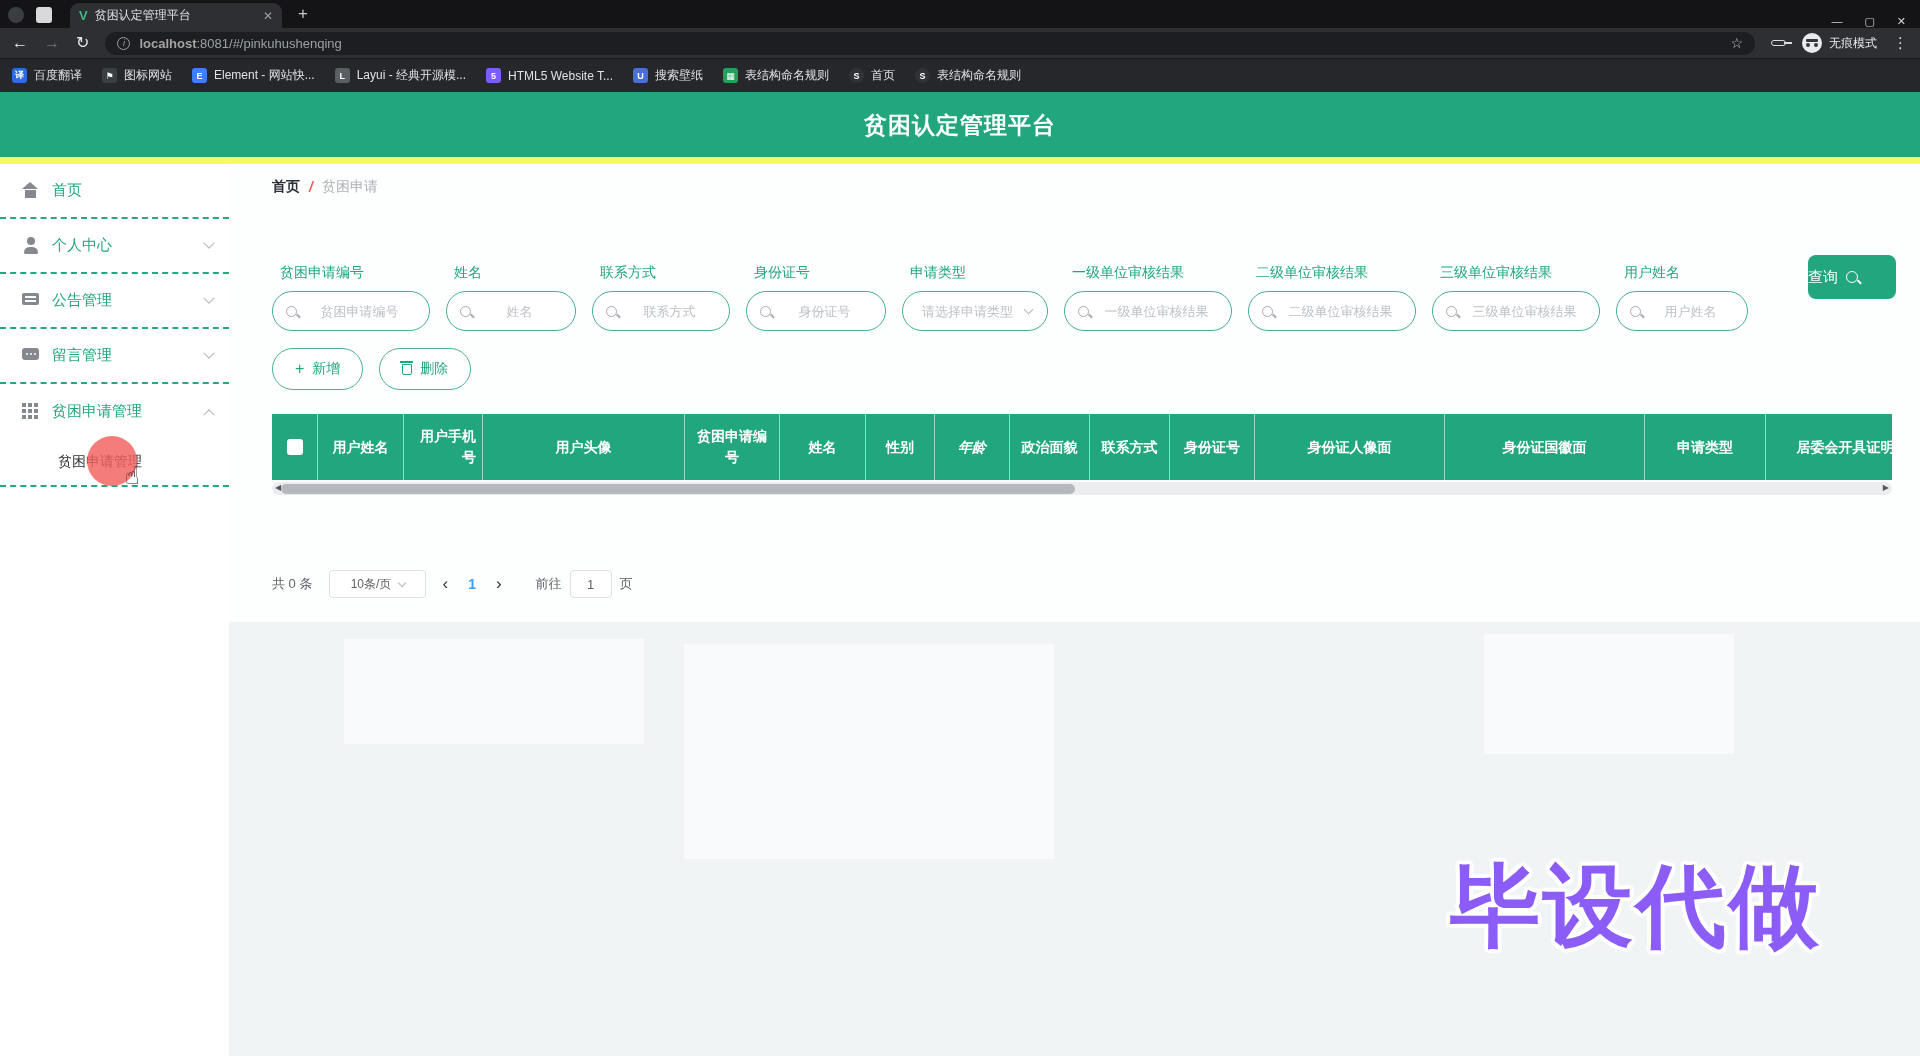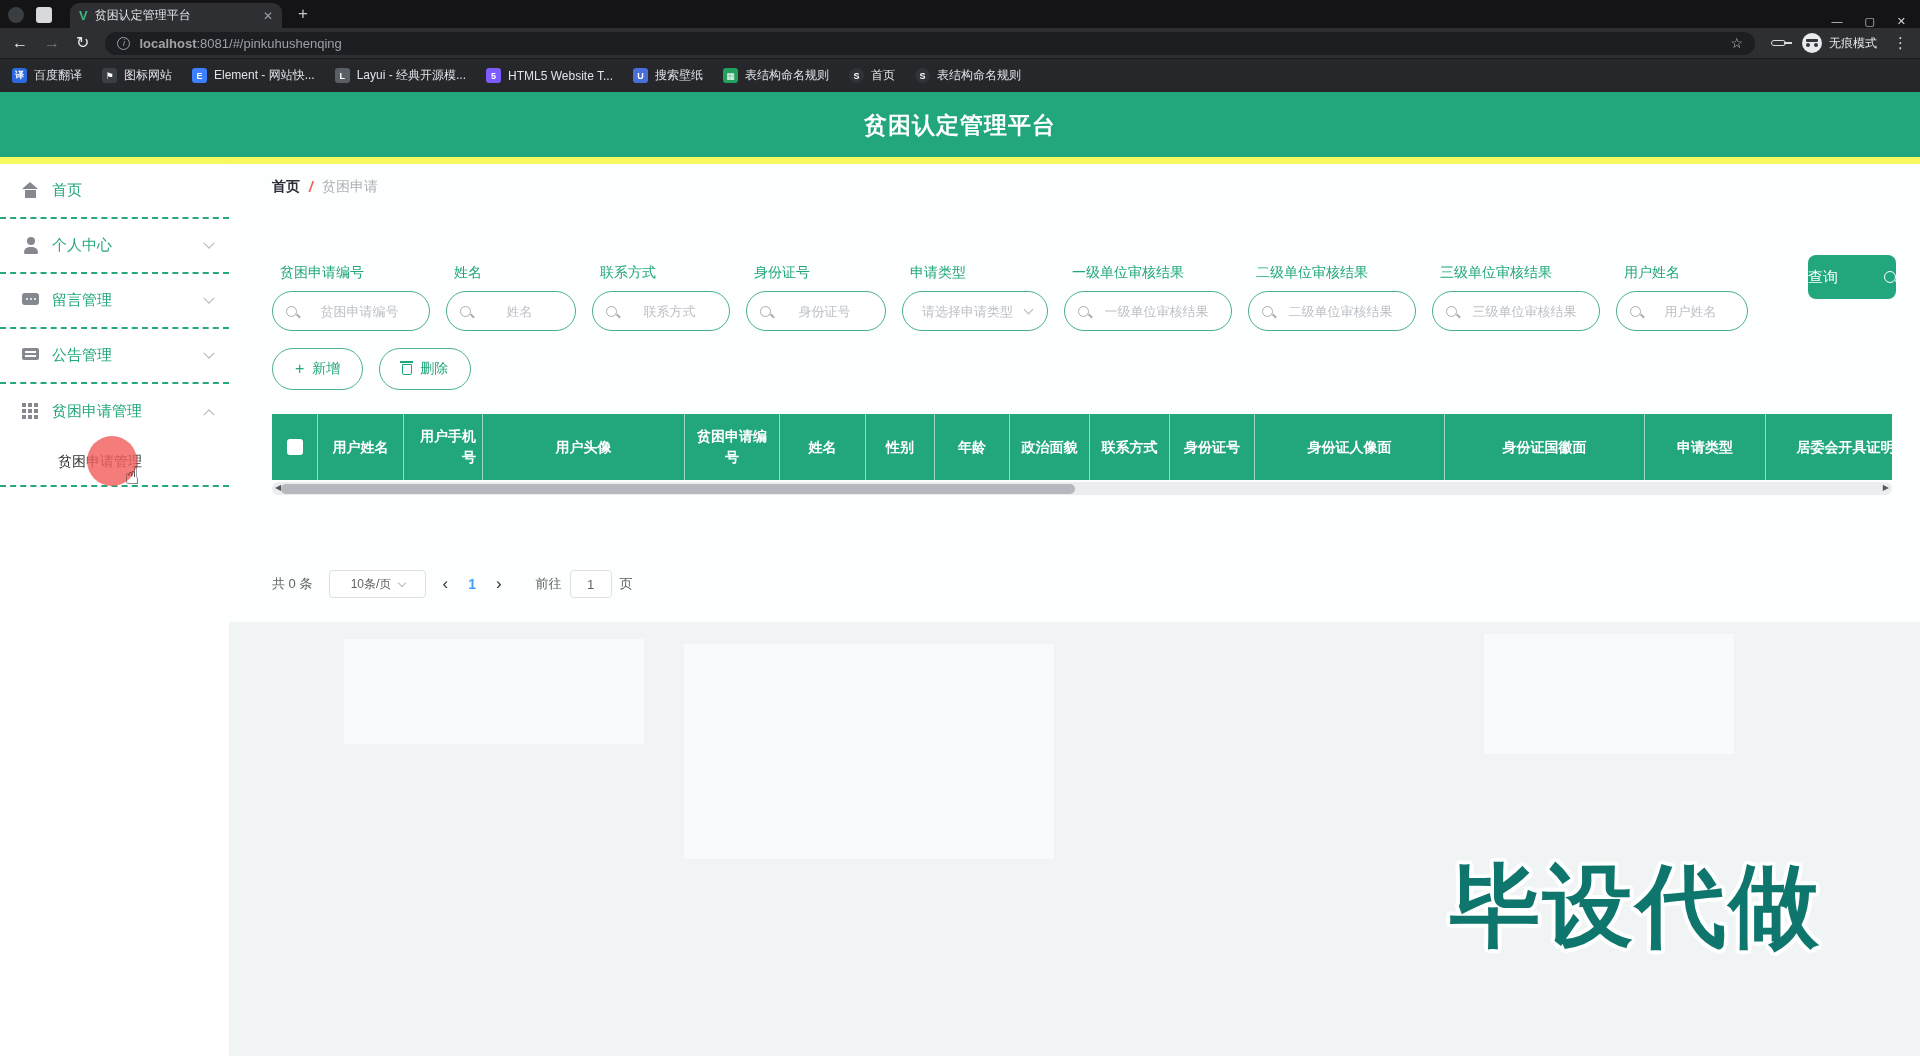--- a/index.html
+++ b/index.html
@@ -77,21 +77,21 @@
   .pill { height:40px; border:1px solid #47b08b; border-radius:20px; background:#fff; display:flex; align-items:center; gap:6px; padding:0 13px; }
   .pill input { border:none; outline:none; width:100%; font-size:13px; text-align:center; background:transparent; color:#303133; }
   .pill input::placeholder { color:#bcc0c6; }
   .mag-icon { position:relative; width:11px; height:11px; border:1.6px solid #a9adb4; border-radius:50%; flex:none; }
   .mag-icon::after { content:""; position:absolute; width:5px; height:1.6px; background:#a9adb4; transform:rotate(45deg); right:-4.5px; bottom:-1px; }
   .pill .chev { display:none; width:7px; height:7px; border-right:1.5px solid #b4b7bc; border-bottom:1.5px solid #b4b7bc; transform:rotate(45deg); margin:-3px 2px 0 0; flex:none; }
   .sf.select .chev { display:block; }
   .sf:nth-of-type(1){width:158px} .sf:nth-of-type(2){width:130px} .sf:nth-of-type(3){width:138px}
   .sf:nth-of-type(4){width:140px} .sf:nth-of-type(5){width:146px} .sf:nth-of-type(6){width:168px}
   .sf:nth-of-type(7){width:168px} .sf:nth-of-type(8){width:168px} .sf:nth-of-type(9){width:132px}
-  .query-btn { position:absolute; right:24px; top:91px; height:44px; width:88px; background:#21a67d; border:none; border-radius:8px; color:#fff; font-size:15px; display:flex; align-items:center; justify-content:space-between; gap:8px; cursor:pointer; }
+  .query-btn { position:absolute; right:24px; top:91px; height:44px; width:88px; background:#21a67d; border:none; border-radius:8px; color:#fff; font-size:15px; display:flex; align-items:center; justify-content:flex-start; gap:8px; cursor:pointer; }
   .query-btn .mag-icon { border-color:#fff; width:12px; height:12px; }
   .query-btn .mag-icon::after { background:#fff; }
   .action-row { position:absolute; left:43px; top:184px; display:flex; gap:16px; }
   .pill-btn { height:42px; padding:0 22px; border:1px solid #4db违; border:1px solid #4db293; border-radius:21px; background:#fff; color:#21a67d; font-size:14px; display:flex; align-items:center; gap:8px; cursor:pointer; }
   .plus-ic { font-size:16px; line-height:1; color:#21a67d; }
   .trash-ic { position:relative; width:10px; height:11px; border:1.5px solid #21a67d; border-radius:0 0 2px 2px; }
   .trash-ic::before { content:""; position:absolute; left:-3.5px; top:-3.5px; width:13px; height:1.5px; background:#21a67d; }
   
   .table-wrap { position:absolute; left:43px; top:250px; right:28px; overflow:hidden; }
   .t-head { display:flex; height:66px; background:#21a67d; width:100%; }
@@ -107,21 +107,21 @@
   
   .pager { position:absolute; left:43px; top:406px; display:flex; align-items:center; gap:10px; color:#606266; font-size:13px; }
   .pg-total { margin-right:7px; }
   .pg-size { width:97px; height:28px; border:1px solid #dcdfe6; border-radius:4px; display:flex; align-items:center; justify-content:center; gap:8px; color:#606266; font-size:12px; background:#fff; }
   .pg-size .chev { width:6px; height:6px; border-right:1.4px solid #b4b7bc; border-bottom:1.4px solid #b4b7bc; transform:rotate(45deg); margin-top:-3px; }
   .pg-arrow { font-size:17px; color:#303133; padding:0 6px; }
   .pg-num { color:#409eff; font-weight:bold; font-size:14px; padding:0 4px; }
   .pg-goto { display:flex; align-items:center; gap:8px; margin-left:18px; }
   .pg-input { width:42px; height:28px; border:1px solid #dcdfe6; border-radius:4px; text-align:center; font-size:13px; color:#606266; outline:none; }
   
-  .watermark { position:absolute; left:1450px; top:846px; font-size:90px; font-weight:900; color:#0f766e; letter-spacing:3px; white-space:nowrap;
+  .watermark { position:absolute; left:1450px; top:846px; font-size:90px; font-weight:900; color:#8b5cf6; letter-spacing:3px; white-space:nowrap;
     text-shadow:-3px -3px 0 #fff,3px -3px 0 #fff,-3px 3px 0 #fff,3px 3px 0 #fff,0 -4px 0 #fff,0 4px 0 #fff,-4px 0 0 #fff,4px 0 0 #fff; }
   .cursor-dot { position:absolute; left:87px; top:436px; width:50px; height:50px; border-radius:50%; background:rgba(242,96,94,.82); }
   .cursor-hand { position:absolute; left:125px; top:462px; font-size:24px; color:#111; }
   .rec-bar { position:absolute; left:0; bottom:0; width:520px; height:17px; background:#0f1113; }
   .rec-progress { position:absolute; left:116px; top:3px; right:0; height:9px; background:#47798c; }
   .status-text { position:absolute; left:5px; top:2px; color:#d3d6da; font-size:11px; }
 </style>
 </head>
 <body>
 
@@ -221,28 +221,28 @@
 
       </div>
 
       <div class="s-item">
         <span class="s-icon user-icon"></span>
         <span class="s-label">个人中心</span>
         <span class="s-chev down"></span>
       </div>
 
       <div class="s-item">
+        <span class="s-icon board-icon"></span>
+        <span class="s-label">公告管理</span>
+        <span class="s-chev down"></span>
+      </div>
+
+      <div class="s-item">
         <span class="s-icon chat-icon"></span>
         <span class="s-label">留言管理</span>
-        <span class="s-chev down"></span>
-      </div>
-
-      <div class="s-item">
-        <span class="s-icon board-icon"></span>
-        <span class="s-label">公告管理</span>
         <span class="s-chev down"></span>
       </div>
 
       <div class="s-item expanded">
         <span class="s-icon grid-icon"></span>
         <span class="s-label">贫困申请管理</span>
         <span class="s-chev up"></span>
       </div>
 
       <div class="s-item sub">
@@ -377,21 +377,21 @@
             <div class="th" style="width: 79px; text-align: right;">用户手机号</div>
           
             <div class="th" style="width: 202px;">用户头像</div>
           
             <div class="th" style="width: 95px;">贫困申请编号</div>
           
             <div class="th" style="width: 86px;">姓名</div>
           
             <div class="th" style="width: 69px;">性别</div>
           
-            <div class="th" style="width: 75px;">年龄</div>
+            <div class="th" style="width: 75px; font-style: italic;">年龄</div>
           
             <div class="th" style="width: 80px;">政治面貌</div>
           
             <div class="th" style="width: 80px;">联系方式</div>
           
             <div class="th" style="width: 85px;">身份证号</div>
           
             <div class="th" style="width: 190px;">身份证人像面</div>
           
             <div class="th" style="width: 200px;">身份证国徽面</div>

